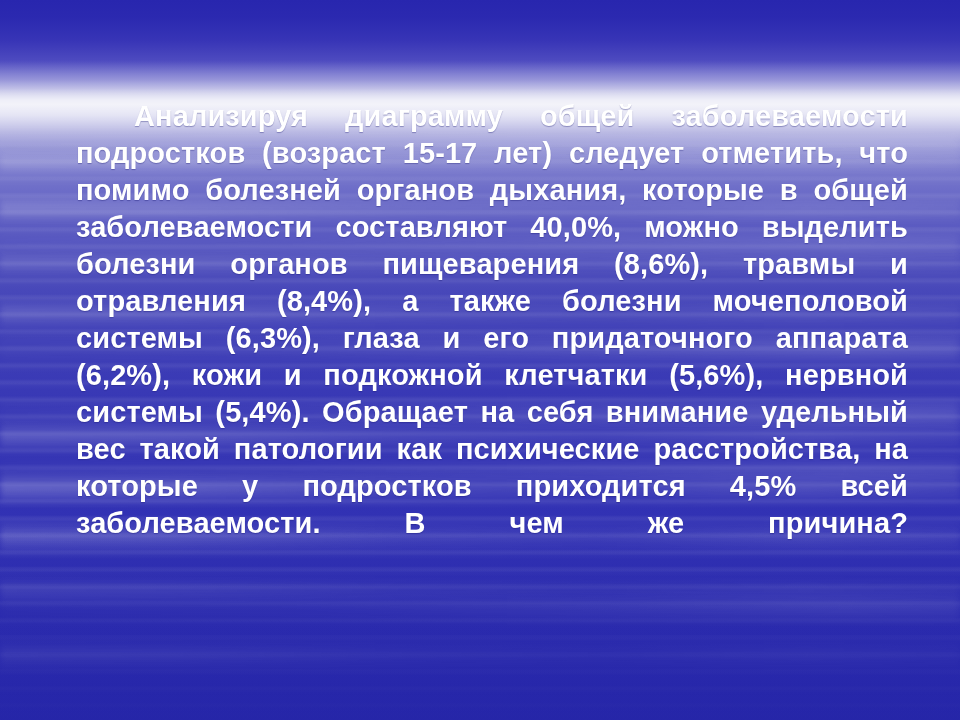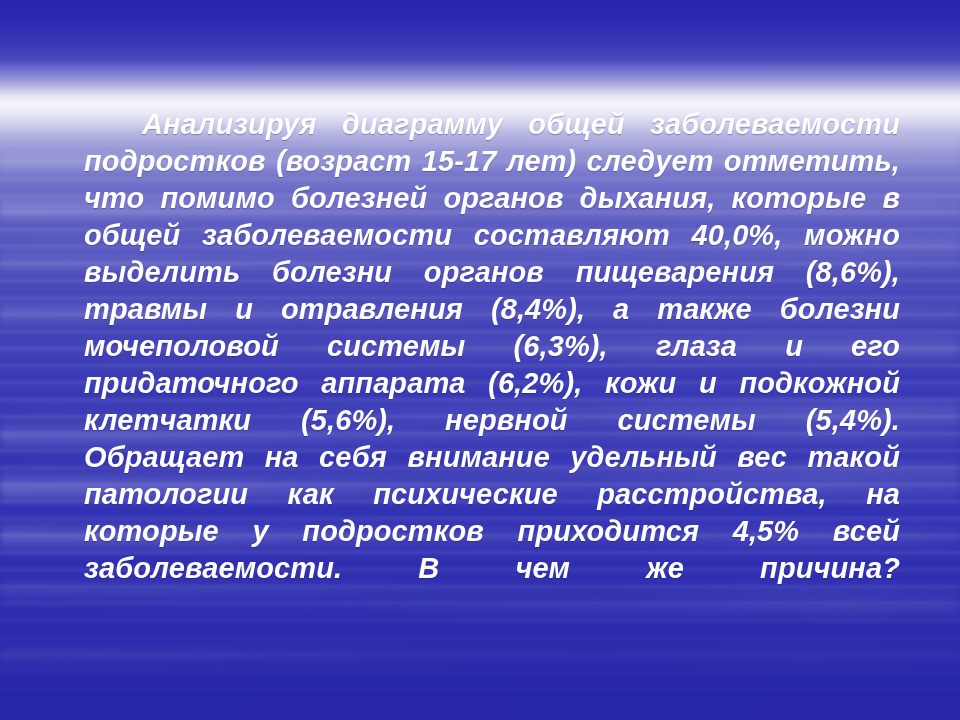--- a/index.html
+++ b/index.html
@@ -198,26 +198,25 @@
   
 
   .text-block {
     position: absolute;
     left: 76px;
     top: 98px;
     width: 832px;
   }
 
   .para {
-    margin: 8px;
+    margin: 0;
     color: #ffffff;
     font-size: 29px;
     line-height: 37px;
     font-weight: bold;
-    font-style: italic;
     text-align: justify;
     text-justify: inter-word;
     text-indent: 58px;
     letter-spacing: 0.1px;
     word-spacing: 0.5px;
     text-shadow: 0 1px 1px rgba(20,20,110,0.35);
   }
 
   
   .para::after {

